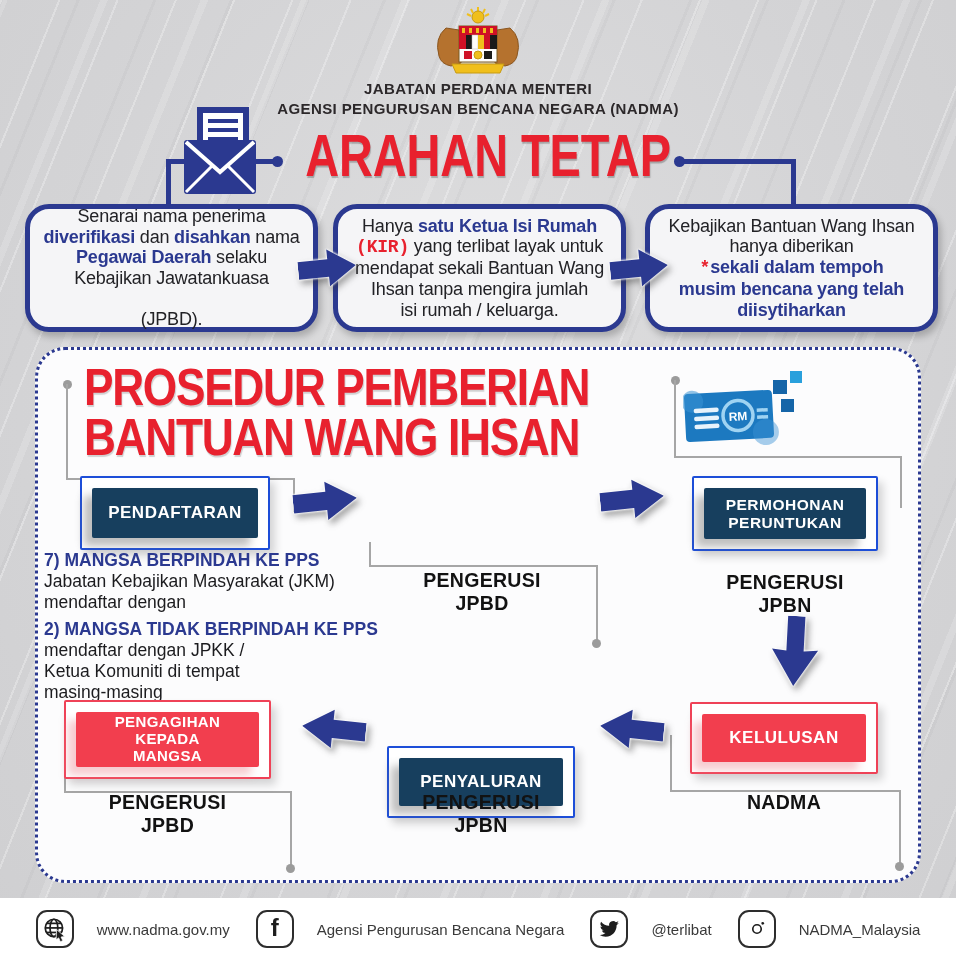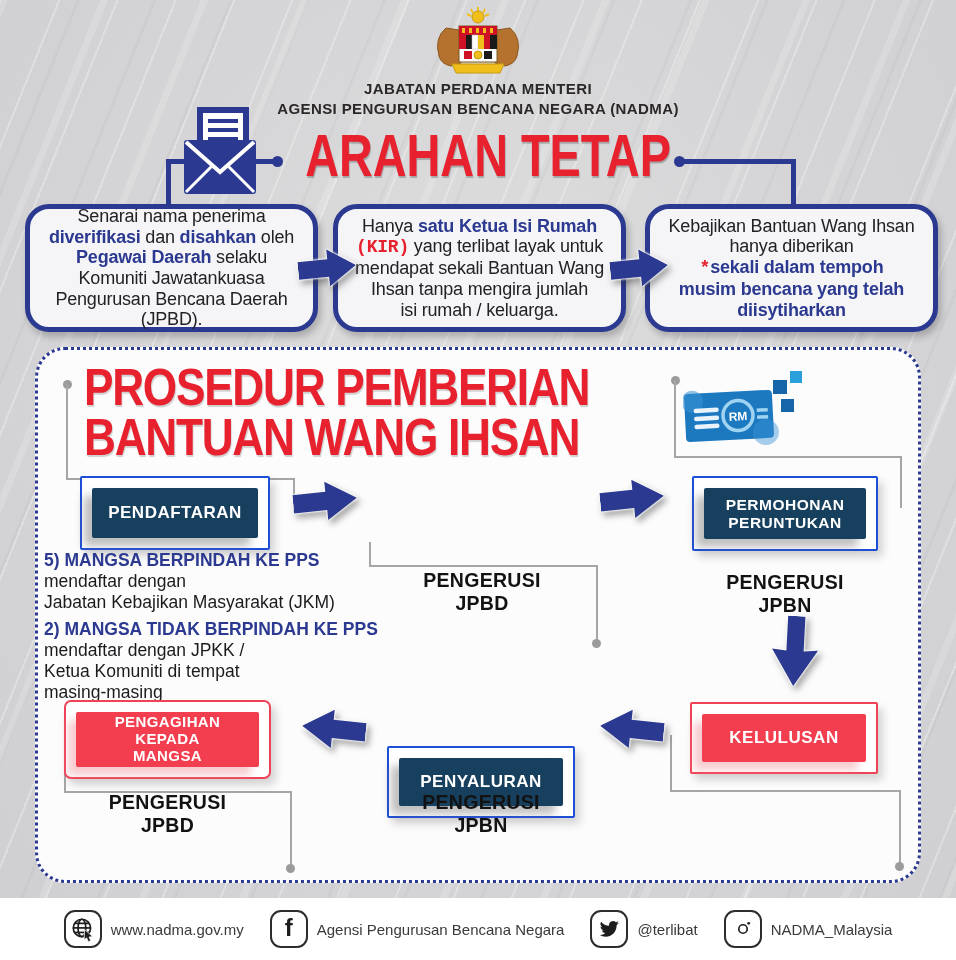--- a/index.html
+++ b/index.html
@@ -60,21 +60,21 @@
   .fs14{font-size:15px;line-height:1.12;letter-spacing:.4px;}
 
   .owner{position:absolute;text-align:center;font-weight:700;font-size:19.5px;line-height:1.16;color:#121212;letter-spacing:.3px;}
   .notes{position:absolute;left:6px;top:200px;width:340px;font-size:17.5px;line-height:1.2;color:#1b1b1e;}
   .notes p{margin:0;}
   .notes .nt{color:#2b3990;font-weight:700;}
   .notes .gap{height:6px;}
 
   .footer{position:absolute;left:0;bottom:0;width:956px;height:62px;background:#ffffff;
     display:flex;align-items:center;justify-content:center;gap:26px;z-index:4;}
-  .fitem{display:flex;align-items:center;gap:9px;}
+  .fitem{display:flex;align-items:center;gap:23px;}
   .fico{width:38px;height:38px;box-sizing:border-box;border:2.5px solid #2d2d2d;border-radius:11px;
     display:flex;align-items:center;justify-content:center;background:#fff;}
   .flabel{font-size:15px;color:#3a3a3a;}
   .fb-f{font-weight:800;font-size:24px;color:#1d1d1d;line-height:1;margin-top:-2px;}
 </style>
 </head>
 <body>
 
 <div class="canvas">
   <div class="streaks"></div>
@@ -133,24 +133,24 @@
   <div class="nline" style="left:166px;top:159px;width:114px;height:5px;"></div>
   <div class="nline" style="left:166px;top:159px;width:5px;height:48px;"></div>
   <div class="nline" style="left:681px;top:159px;width:115px;height:5px;"></div>
   <div class="nline" style="left:791px;top:159px;width:5px;height:48px;"></div>
   <div class="ndot" style="left:272px;top:156px;"></div>
   <div class="ndot" style="left:674px;top:156px;"></div>
 
   <div class="directive" style="left:25px;">
     <p class="dtext">
       <span>Senarai nama penerima</span><br>
-      <span class="b">diverifikasi</span><span> dan </span><span class="b">disahkan</span><span> oleh</span><br>
+      <span class="b">diverifikasi</span><span> dan </span><span class="b">disahkan</span><span> nama</span><br>
       <span class="b">Pegawai Daerah</span><span> selaku</span><br>
-      <span>Komuniti Jawatankuasa</span><br>
-      <span>Pengurusan Bencana Daerah</span><br>
+      <span>Kebajikan Jawatankuasa</span><br>
+      <br>
       <span>(JPBD).</span>
     </p>
   </div>
   <div class="directive" style="left:333px;">
     <p class="dtext">
       <span>Hanya </span><span class="b">satu Ketua Isi Rumah</span><br>
       <span class="r">(KIR)</span><span> yang terlibat layak untuk</span><br>
       <span>mendapat sekali Bantuan Wang</span><br>
       <span>Ihsan tanpa mengira jumlah</span><br>
       <span>isi rumah / keluarga.</span>
@@ -236,42 +236,42 @@
       <div class="arrow-shape right"></div>
     </div>
     <div class="stepOuter navy" style="left:654px;top:126px;width:186px;height:75px;">
       <div class="stepInner navy fs15">
         <span>PERMOHONAN</span>
         <span>PERUNTUKAN</span>
       </div>
     </div>
 
     <div class="notes">
-      <p class="nt">5) MANGSA BERPINDAH KE PPS</p>
+      <p class="nt">7) MANGSA BERPINDAH KE PPS</p>
+      <p>Jabatan Kebajikan Masyarakat (JKM)</p>
       <p>mendaftar dengan</p>
-      <p>Jabatan Kebajikan Masyarakat (JKM)</p>
       <div class="gap"></div>
       <p class="nt">2) MANGSA TIDAK BERPINDAH KE PPS</p>
       <p>mendaftar dengan JPKK /</p>
       <p>Ketua Komuniti di tempat</p>
       <p>masing-masing</p>
     </div>
 
     <div class="owner" style="left:351px;top:219px;width:186px;">
       <span>PENGERUSI</span><br><span>JPBD</span>
     </div>
     <div class="owner" style="left:654px;top:221px;width:186px;">
       <span>PENGERUSI</span><br><span>JPBN</span>
     </div>
 
     <div class="arrow-wrap" style="left:733px;top:266px;width:48px;height:70px;">
       <div class="arrow-shape down"></div>
     </div>
 
-    <div class="stepOuter red" style="left:26px;top:350px;width:207px;height:79px;border-radius:7px;">
+    <div class="stepOuter red" style="left:26px;top:350px;width:207px;height:79px;">
       <div class="stepInner red fs14">
         <span>PENGAGIHAN</span>
         <span>KEPADA</span>
         <span>MANGSA</span>
       </div>
     </div>
     <div class="arrow-wrap" style="left:264px;top:356px;width:64px;height:46px;">
       <div class="arrow-shape left"></div>
     </div>
     <div class="stepOuter navy" style="left:349px;top:352px;width:188px;height:72px;margin-top:44px;">
@@ -286,20 +286,23 @@
       <div class="stepInner red fs17">
           <span>KELULUSAN</span>
         </div>
     </div>
 
     <div class="owner" style="left:26px;top:441px;width:207px;">
       <span>PENGERUSI</span><br><span>JPBD</span>
     </div>
     <div class="owner" style="left:349px;top:441px;width:188px;">
       <span>PENGERUSI</span><br><span>JPBN</span>
+    </div>
+    <div class="owner" style="left:652px;top:441px;width:188px;">
+      <span>NADMA</span>
     </div>
   </div>
 
   <div class="footer">
     <div class="fitem">
       <span class="fico">
         <svg width="26" height="26" viewBox="0 0 24 24">
           <g fill="none" stroke="#1d1d1d" stroke-width="1.6">
             <circle cx="11" cy="11" r="8"></circle>
             <ellipse cx="11" cy="11" rx="3.6" ry="8"></ellipse>

